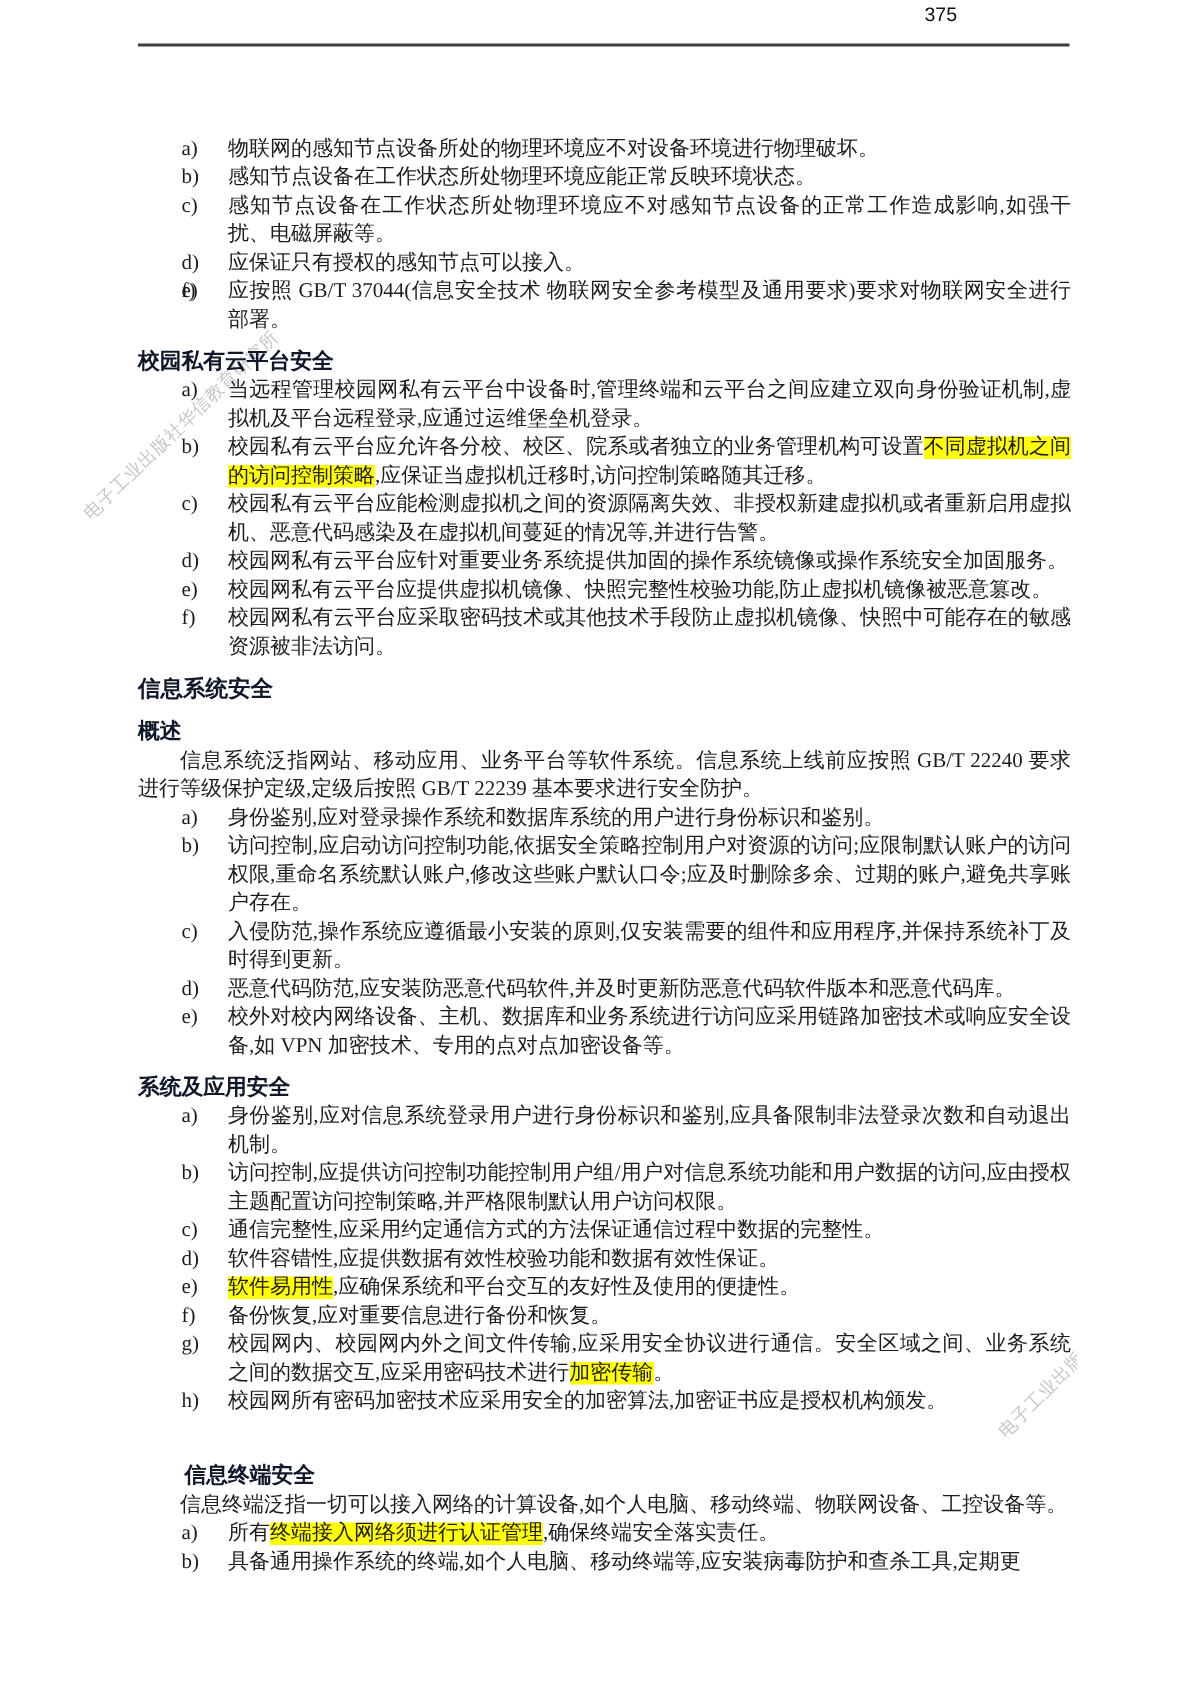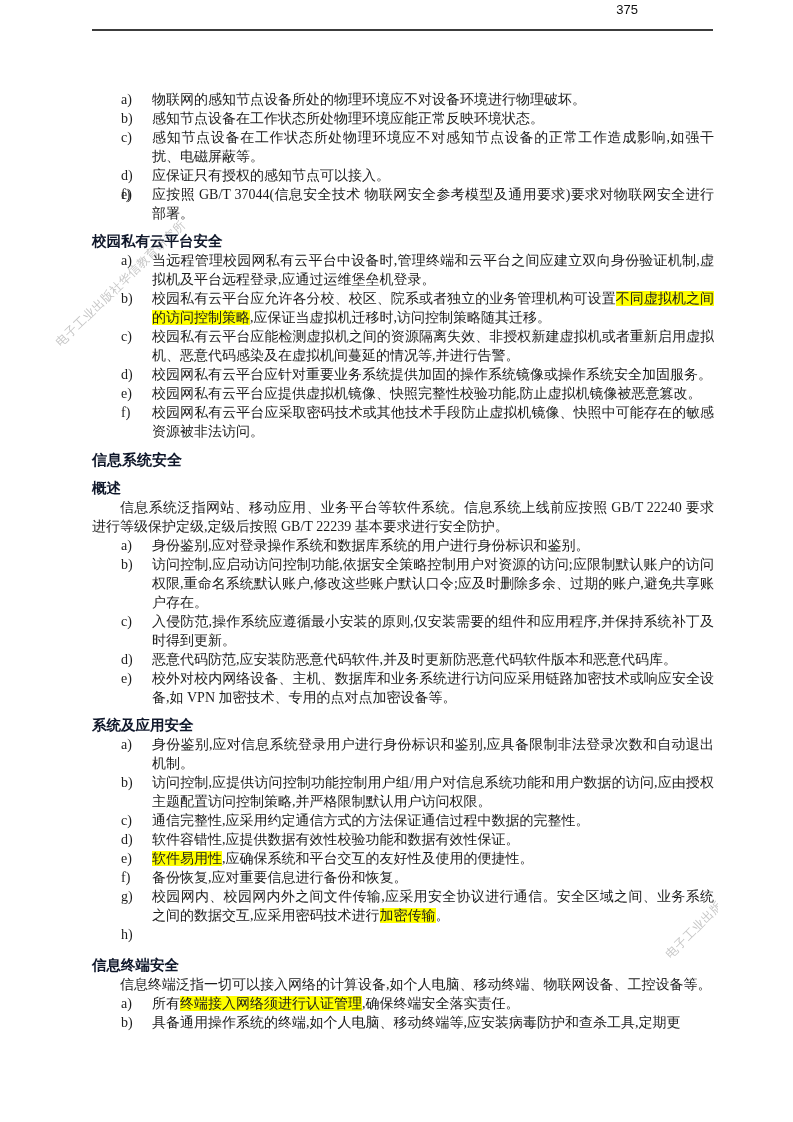--- a/index.html
+++ b/index.html
@@ -53,21 +53,21 @@
   }
   .heading {
     font-family: "Liberation Sans", "DejaVu Sans", sans-serif;
     font-weight: bold;
     font-size: 14.5px;
     color: #0f172a;
     margin: 8px 0 0 0;
     line-height: 20px;
   }
   .heading.h1 { font-size: 15px; margin-top: 9px; }
-  .heading.gap-large { margin-top: 30px; }
+  .heading.gap-large { margin-top: 30px; margin-left: 31px; }
   .para {
     margin: 0;
     text-indent: 2em;
     text-align: justify;
   }
   .list { margin: 0; }
   .item {
     position: relative;
     padding-left: 60px;
     text-align: justify;
@@ -118,21 +118,21 @@
       </div>
       <div class="heading">系统及应用安全</div>
       <div class="list">
         <div class="item"><span class="lbl">a)</span><span class="txt"><span>身份鉴别,应对信息系统登录用户进行身份标识和鉴别,应具备限制非法登录次数和自动退出机制。</span></span></div>
         <div class="item"><span class="lbl">b)</span><span class="txt"><span>访问控制,应提供访问控制功能控制用户组/用户对信息系统功能和用户数据的访问,应由授权主题配置访问控制策略,并严格限制默认用户访问权限。</span></span></div>
         <div class="item"><span class="lbl">c)</span><span class="txt"><span>通信完整性,应采用约定通信方式的方法保证通信过程中数据的完整性。</span></span></div>
         <div class="item"><span class="lbl">d)</span><span class="txt"><span>软件容错性,应提供数据有效性校验功能和数据有效性保证。</span></span></div>
         <div class="item"><span class="lbl">e)</span><span class="txt"><span class="hl">软件易用性</span><span>,应确保系统和平台交互的友好性及使用的便捷性。</span></span></div>
         <div class="item"><span class="lbl">f)</span><span class="txt"><span>备份恢复,应对重要信息进行备份和恢复。</span></span></div>
         <div class="item"><span class="lbl">g)</span><span class="txt"><span>校园网内、校园网内外之间文件传输,应采用安全协议进行通信。安全区域之间、业务系统之间的数据交互,应采用密码技术进行</span><span class="hl">加密传输</span><span>。</span></span></div>
-        <div class="item"><span class="lbl">h)</span></div>
+        <div class="item"><span class="lbl">h)</span><span class="txt"><span>校园网所有密码加密技术应采用安全的加密算法,加密证书应是授权机构颁发。</span></span></div>
       </div>
       <div class="heading gap-large">信息终端安全</div>
       <p class="para">信息终端泛指一切可以接入网络的计算设备,如个人电脑、移动终端、物联网设备、工控设备等。</p>
       <div class="list">
         <div class="item"><span class="lbl">a)</span><span class="txt"><span>所有</span><span class="hl">终端接入网络须进行认证管理</span><span>,确保终端安全落实责任。</span></span></div>
         <div class="item"><span class="lbl">b)</span><span class="txt"><span>具备通用操作系统的终端,如个人电脑、移动终端等,应安装病毒防护和查杀工具,定期更</span></span></div>
       </div>
     </main>
 </div>
 

